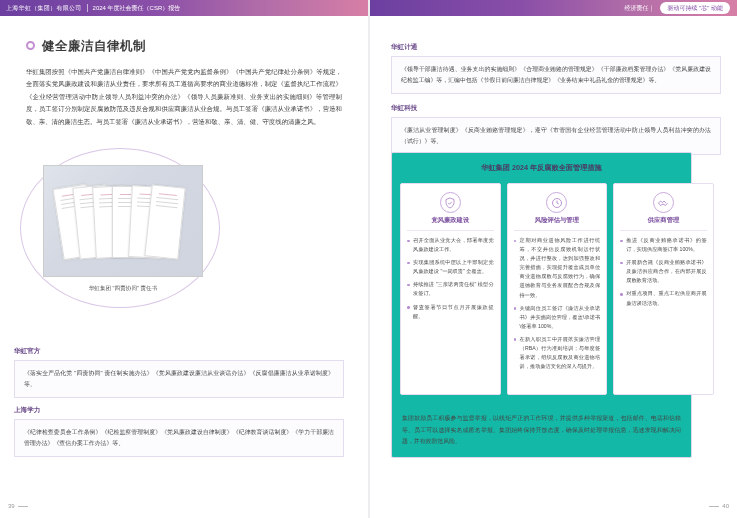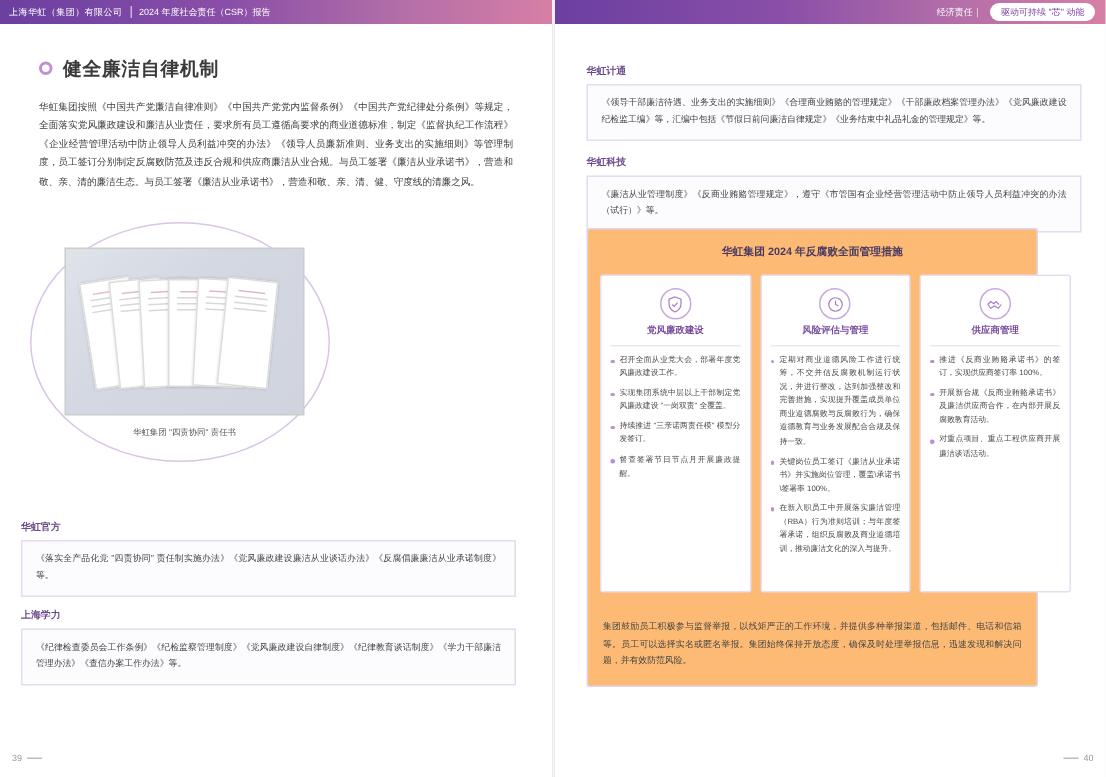--- a/index.html
+++ b/index.html
@@ -146,21 +146,21 @@
     border:1px solid #e4dcef;
     background:#fcfbfe;
     padding:7px 9px;
     font-size:5.9px; line-height:1.85; color:#444; text-align:justify;
   }
   .r-card.rc1 { left:22px; top:56px; width:330px; }
   .r-card.rc2 { left:22px; top:117px; width:330px; }
 
   .panel {
     position:absolute; left:22px; top:152px; width:301px; height:306px;
-    border:1px solid #e0d6ec; background:#fdba74;
+    border:1px solid #e0d6ec; background:#14b8a6;
     border-radius:2px;
   }
   .panel-title {
     position:absolute; left:0; top:10px; width:100%;
     text-align:center; font-size:7.2px; font-weight:bold; color:#4a3b63;
   }
   .cols {
     position:absolute; left:8px; top:30px; width:314px;
     display:flex; gap:6px;
   }

